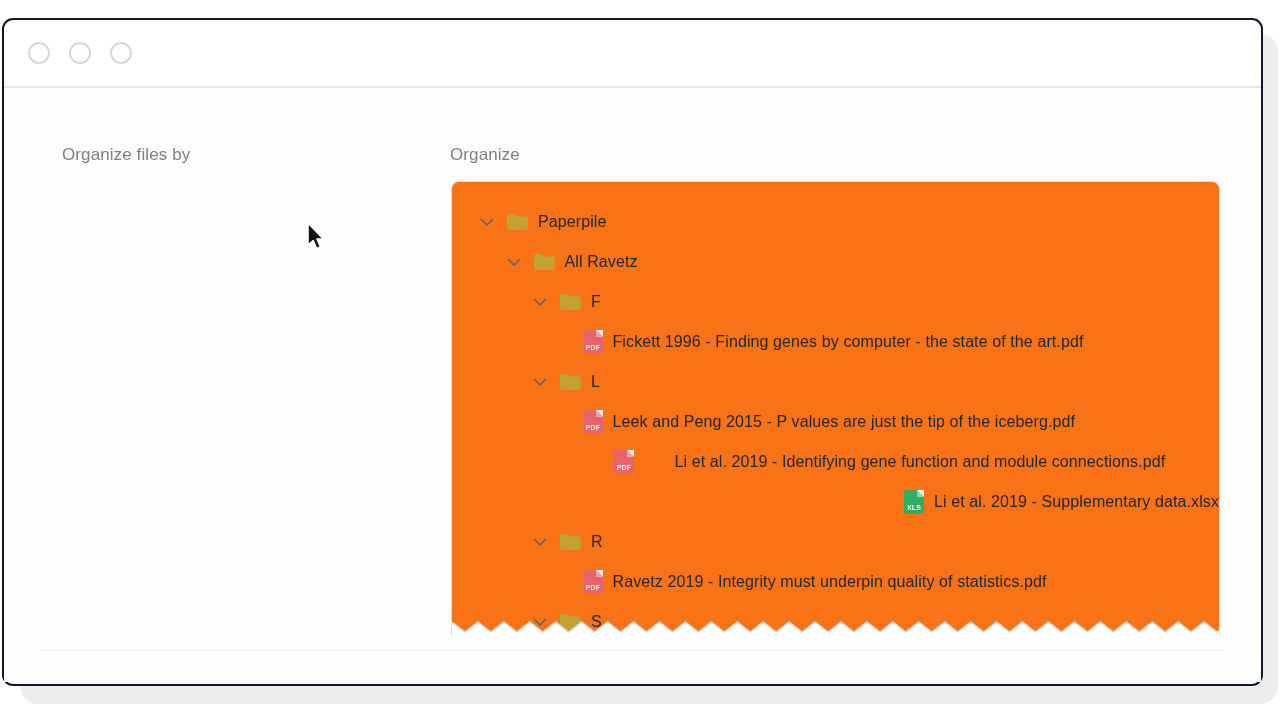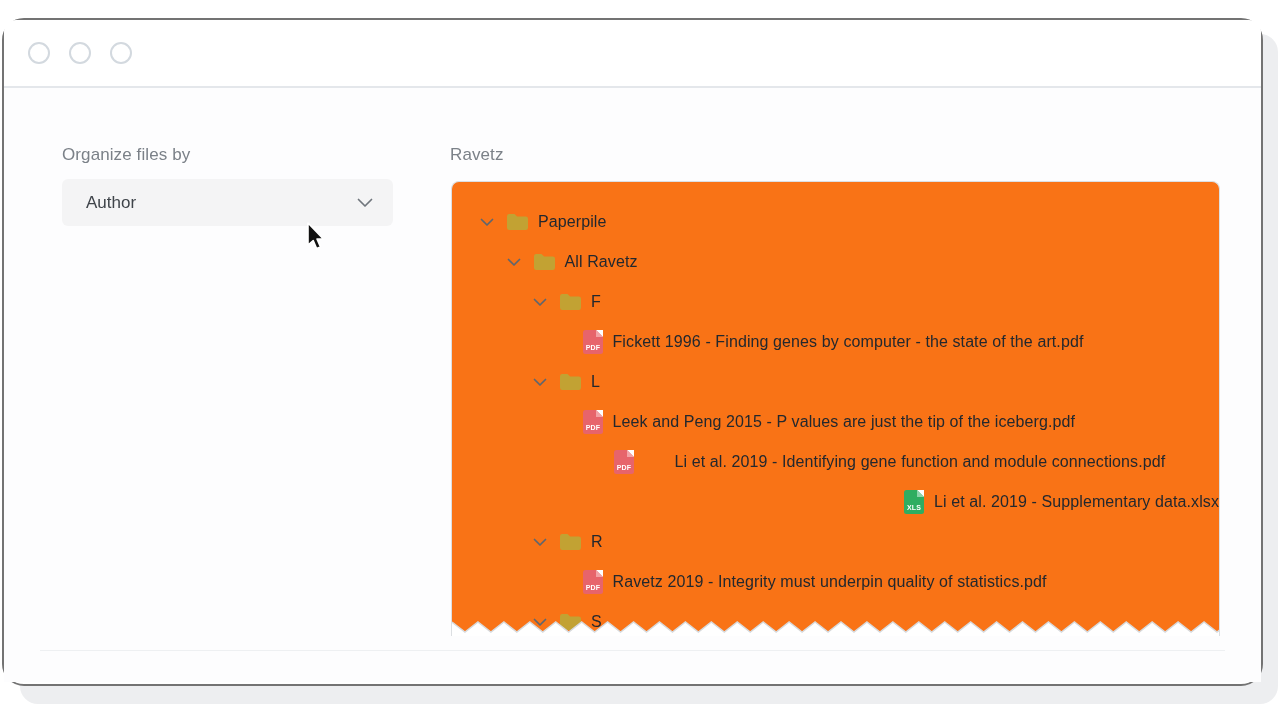--- a/index.html
+++ b/index.html
@@ -17,22 +17,22 @@
     width: 1258px; height: 670px;
     background: #edeef0;
     border-radius: 18px;
   }
   
   .window {
     position: absolute;
     left: 2px; top: 18px;
     width: 1261px; height: 668px;
     background: #ffffff;
-    border: 2px solid #737373;
-    border-radius: 22px;
+    border: 2px solid #0f172a;
+    border-radius: 11px;
   }
   .titlebar {
     height: 68px;
     display: flex;
     align-items: center;
     padding-left: 24px;
     border-bottom: 2px solid #e4e7eb;
     border-radius: 12px 12px 0 0;
     background: #ffffff;
   }
@@ -124,30 +124,22 @@
       <div class="circle"></div>
       <div class="circle"></div>
       <div class="circle"></div>
     </div>
   </div>
 
   <div class="content">
 
     <div class="field-label" id="organize-label">Organize files by</div>
 
-    <div class="dropdown">
-      <span class="dropdown-value">Author</span>
-      <span style="display:inline-flex;">
-        <svg width="16" height="10" viewBox="0 0 16 10">
-          <polyline points="1.5,1.5 8,8 14.5,1.5" fill="none" stroke="#70767d" stroke-width="1.7" stroke-linecap="round" stroke-linejoin="round"></polyline>
-        </svg>
-      </span>
-    </div>
-
-    <div class="field-label" id="preview-label">Ravetz</div>
+
+    <div class="field-label" id="preview-label">Organize</div>
 
     <div class="preview-panel">
       <div class="tree" id="tree">
           <div class="tree-row" style="padding-left: 28px;">
     <span class="chev">
               <svg width="14" height="9" viewBox="0 0 14 9">
                 <polyline points="1.5,1.5 7,7 12.5,1.5" fill="none" stroke="#5d6670" stroke-width="1.7" stroke-linecap="round" stroke-linejoin="round"></polyline>
               </svg>
             </span>
     <span class="ficon">

